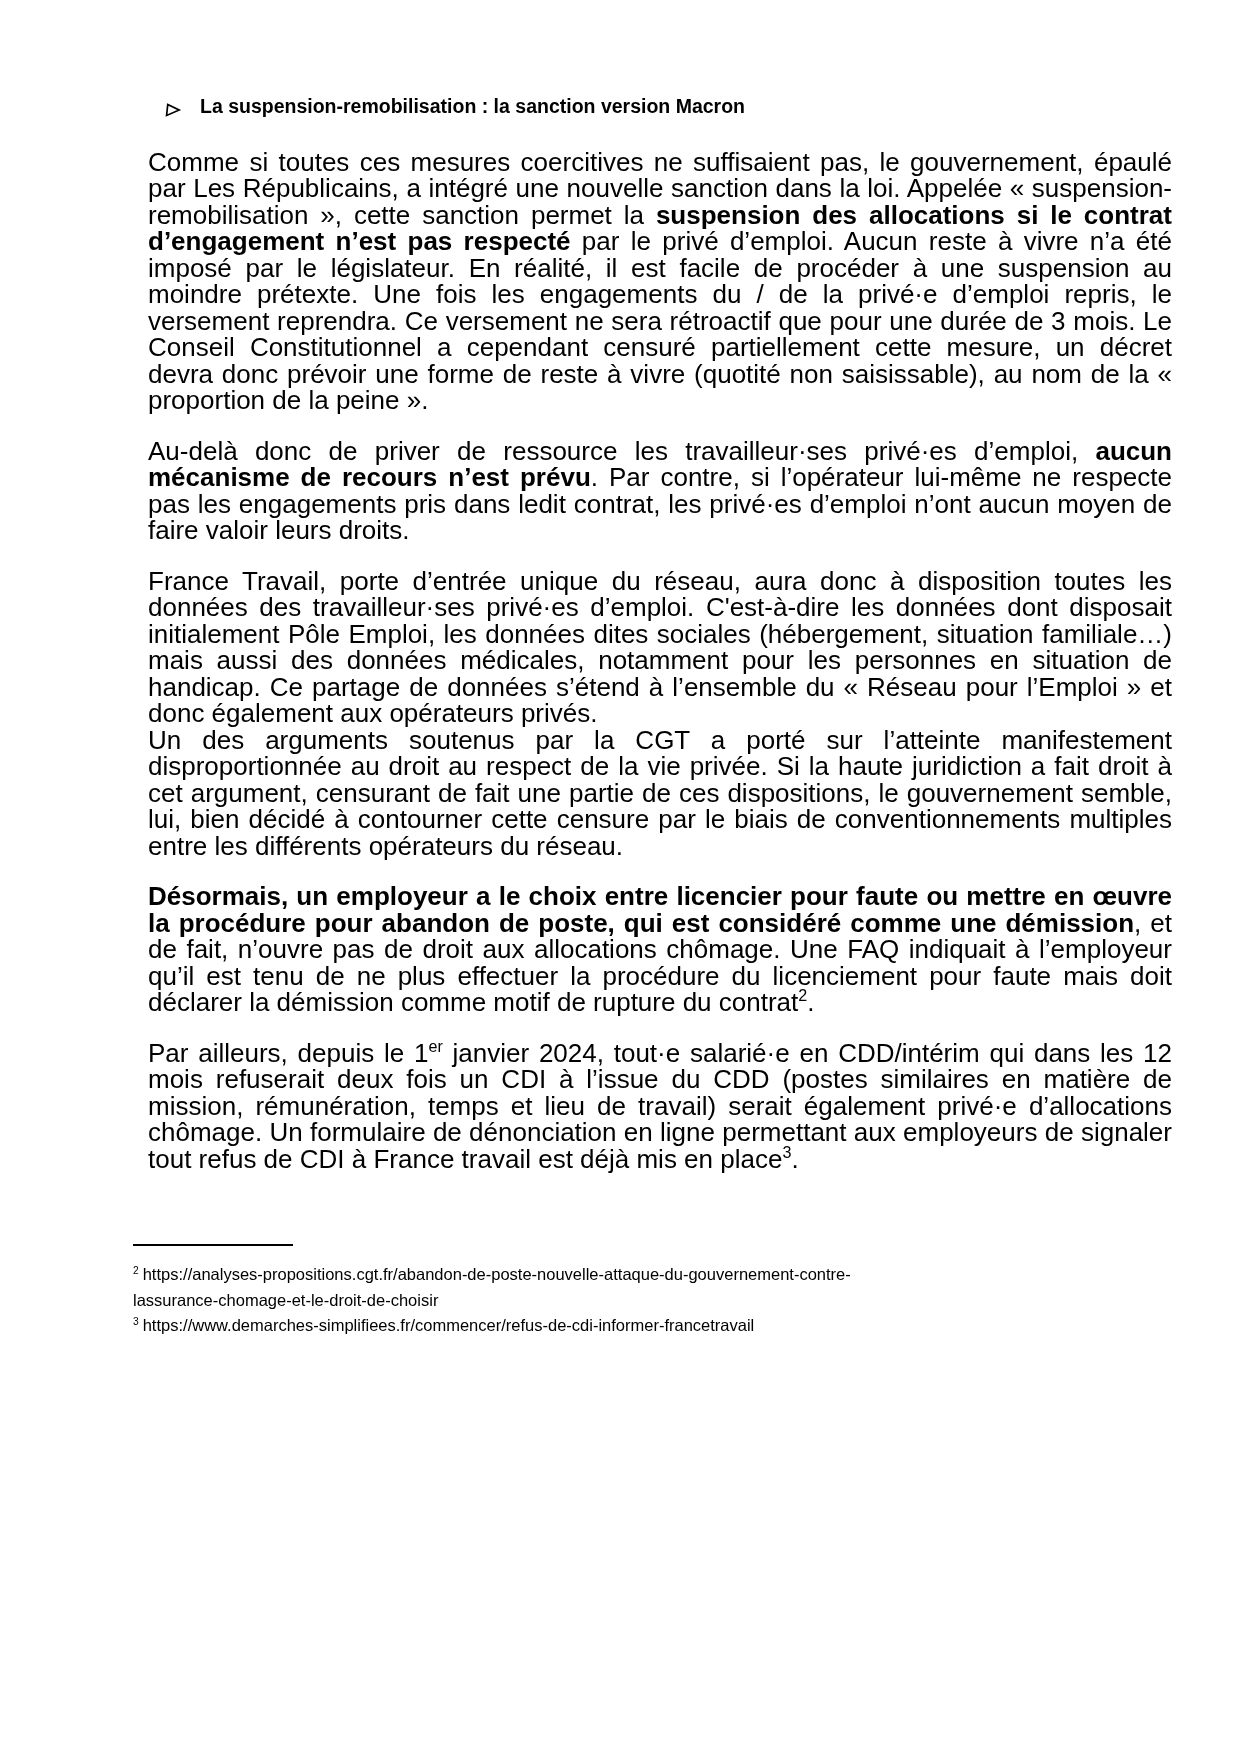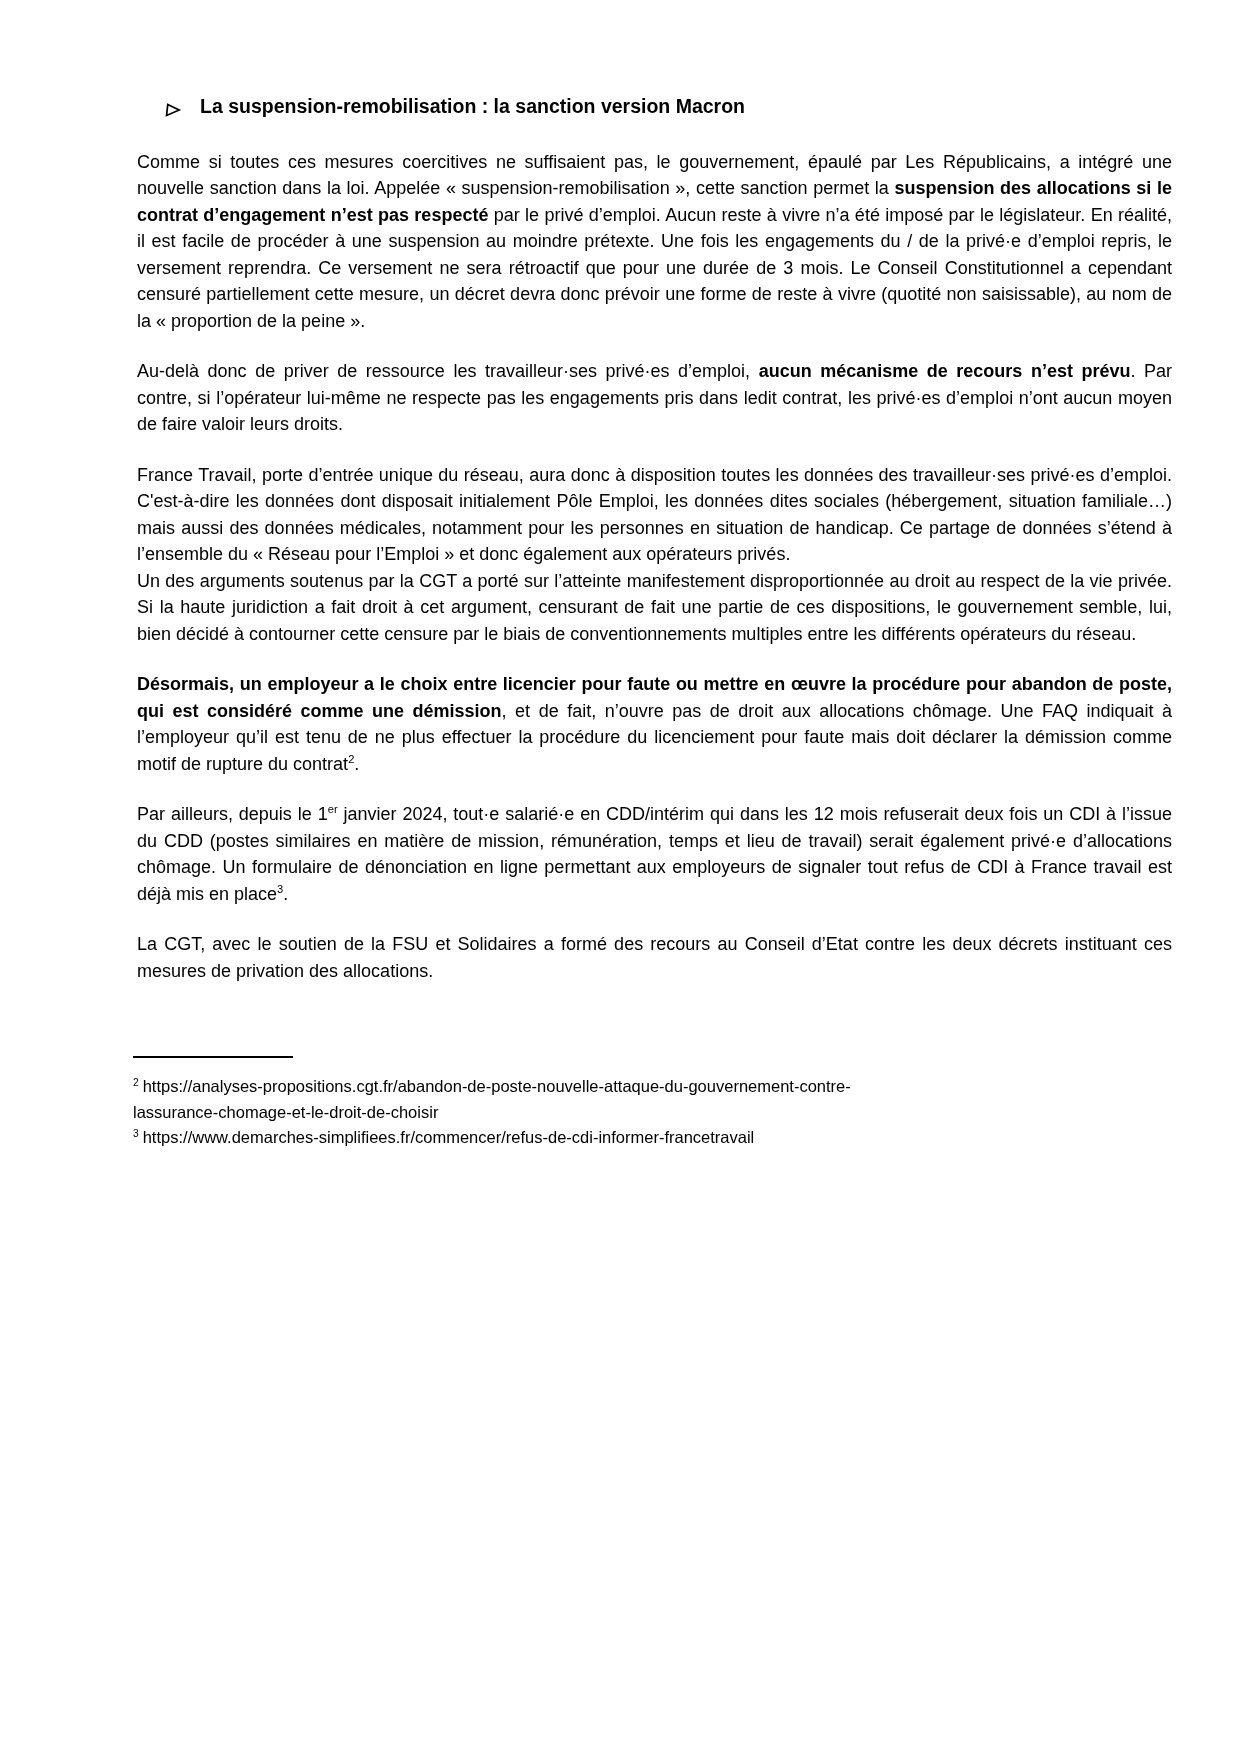--- a/index.html
+++ b/index.html
@@ -8,22 +8,22 @@
     width: 1241px;
     height: 1755px;
     background: #ffffff;
     color: #000000;
     box-sizing: border-box;
     padding: 93px 69px 0 133px;
     overflow: hidden;
     font-family: "Liberation Sans", "DejaVu Sans", sans-serif;
   }
   .body-par {
-    margin: 0 0 24px 4px;
-    font-size: 18px;
+    margin: 0 0 24px 15px;
+    font-size: 26px;
     line-height: 26.5px;
     text-align: justify;
   }
   .no-gap { margin-bottom: 0; }
   .heading {
     display: flex;
     align-items: flex-start;
     margin: 0 0 24px 0;
     font-size: 19.5px;
     line-height: 26.5px;
@@ -76,21 +76,20 @@
 
   <p class="body-par no-gap"><span>France Travail, porte d’entrée unique du réseau, aura donc à disposition toutes les données des travailleur·ses privé·es d’emploi. C'est-à-dire les données dont disposait initialement Pôle Emploi, les données dites sociales (hébergement, situation familiale…) mais aussi des données médicales, notamment pour les personnes en situation de handicap. Ce partage de données s’étend à l’ensemble du « Réseau pour l’Emploi » et donc également aux opérateurs privés.</span></p>
   <p class="body-par"><span>Un des arguments soutenus par la CGT a porté sur l’atteinte manifestement disproportionnée au droit au respect de la vie privée. Si la haute juridiction a fait droit à cet argument, censurant de fait une partie de ces dispositions, le gouvernement semble, lui, bien décidé à contourner cette censure par le biais de conventionnements multiples entre les différents opérateurs du réseau.</span></p>
 
 
 
   <p class="body-par"><b>Désormais, un employeur a le choix entre licencier pour faute ou mettre en œuvre la procédure pour abandon de poste, qui est considéré comme une démission</b><span>, et de fait, n’ouvre pas de droit aux allocations chômage. Une FAQ indiquait à l’employeur qu’il est tenu de ne plus effectuer la procédure du licenciement pour faute mais doit déclarer la démission comme motif de rupture du contrat</span><sup class="ref">2</sup><span>.</span></p>
 
   <p class="body-par"><span>Par ailleurs, depuis le 1</span><sup class="ref">er</sup><span> janvier 2024, tout·e salarié·e en CDD/intérim qui dans les 12 mois refuserait deux fois un CDI à l’issue du CDD (postes similaires en matière de mission, rémunération, temps et lieu de travail) serait également privé·e d’allocations chômage. Un formulaire de dénonciation en ligne permettant aux employeurs de signaler tout refus de CDI à France travail est déjà mis en place</span><sup class="ref">3</sup><span>.</span></p>
 
-  <p class="body-par no-gap"><span>La CGT, avec le soutien de la FSU et Solidaires a formé des recours au Conseil d’Etat contre les deux décrets instituant ces mesures de privation des allocations.</span></p>
 
   <div class="footnote-sep"></div>
 
   <div>
     <p class="footnote"><sup class="ref">2</sup><span>https://analyses-propositions.cgt.fr/abandon-de-poste-nouvelle-attaque-du-gouvernement-contre-</span><br><span>lassurance-chomage-et-le-droit-de-choisir</span></p>
     <p class="footnote"><sup class="ref">3</sup><span>https://www.demarches-simplifiees.fr/commencer/refus-de-cdi-informer-francetravail</span></p>
   </div>
 
 </div>
 

